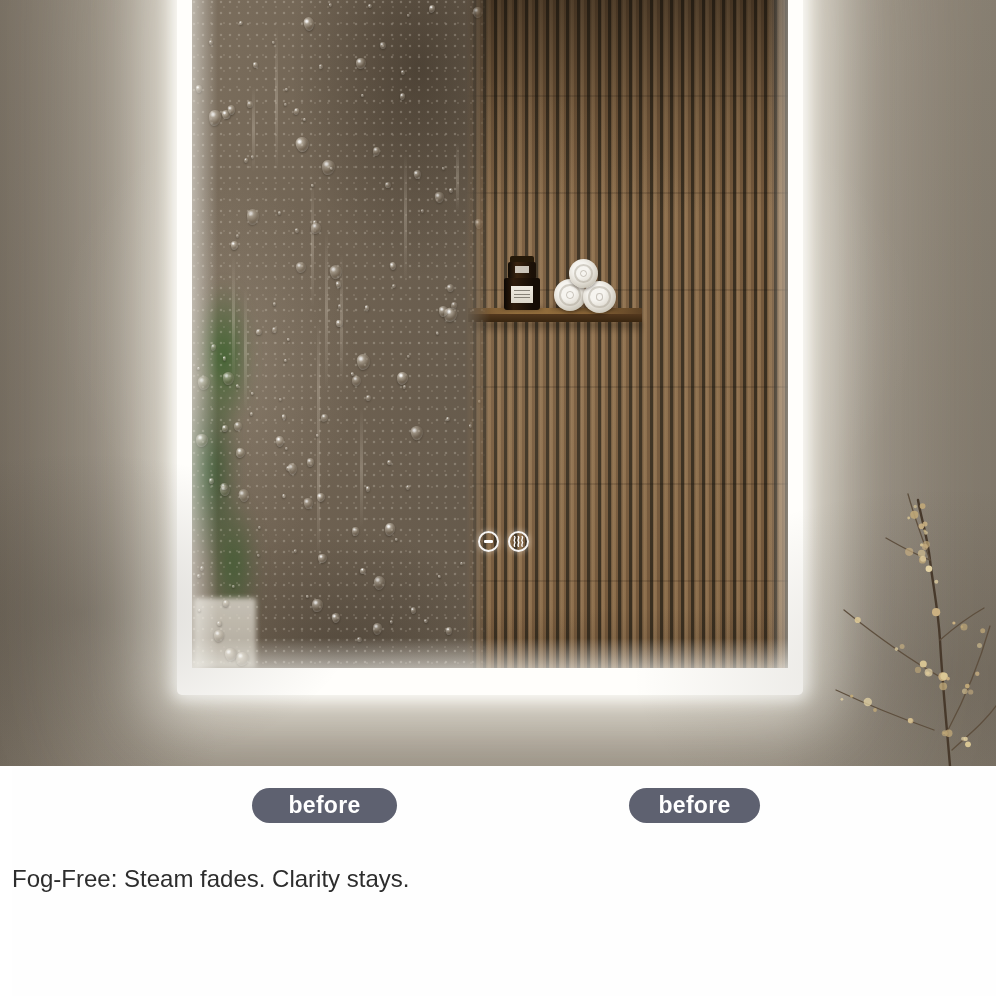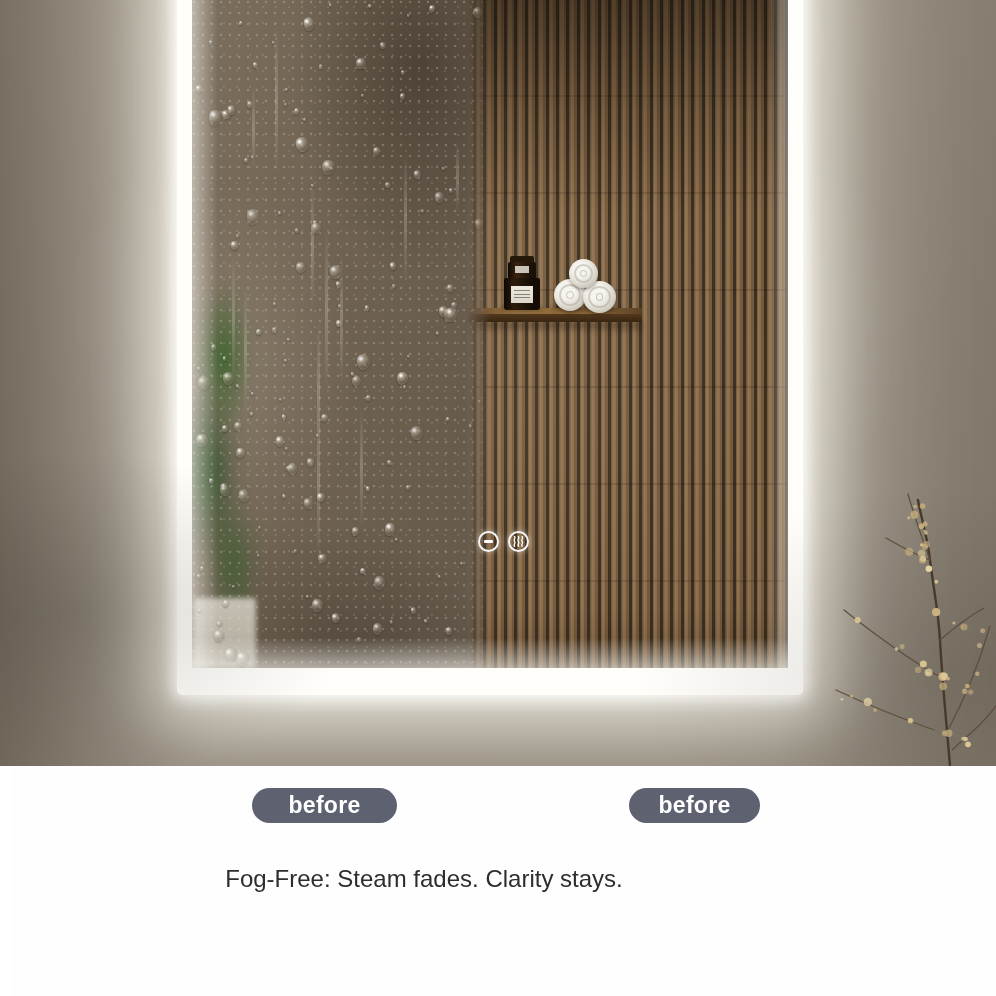--- a/index.html
+++ b/index.html
@@ -115,21 +115,21 @@
   
   .branch{position:absolute;left:818px;top:468px;z-index:3;}
 
   
   .band{position:absolute;left:12px;top:766px;width:996px;height:230px;background:#fefefe;z-index:10;}
   .badge{position:absolute;top:22px;height:35px;border-radius:17.5px;background:#5e6170;
     color:#fff;display:flex;align-items:center;justify-content:center;
     font-weight:700;font-size:23px;letter-spacing:.3px;}
   .badge-before{left:240px;width:145px;}
   .badge-after{left:617px;width:131px;}
-  .caption{position:absolute;left:0;top:99px;width:824px;margin:0;text-align:center;
+  .caption{position:absolute;left:0;top:99px;width:824px;margin:0;
     font-size:24px;color:#2d2d2d;}
 </style>
 </head>
 <body>
 
 <div class="stage">
 
   <div class="photo">
 
     <div class="mirror">

